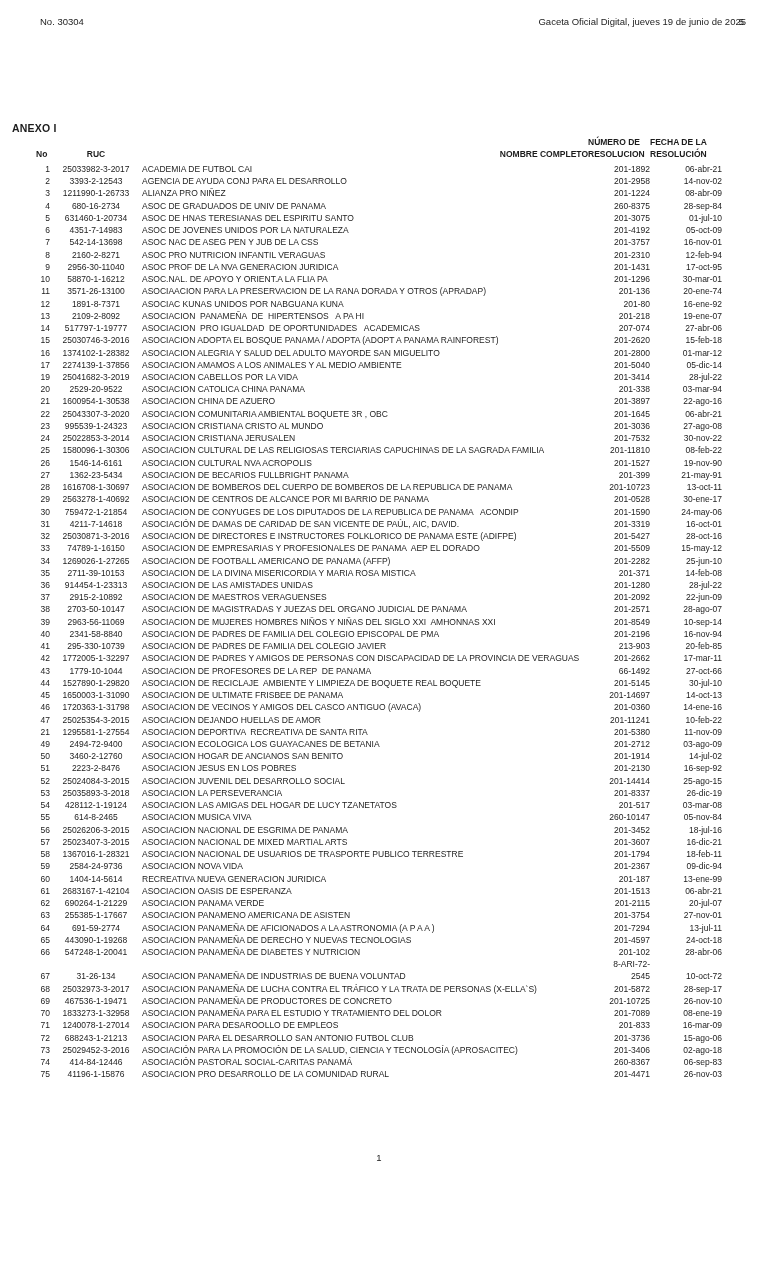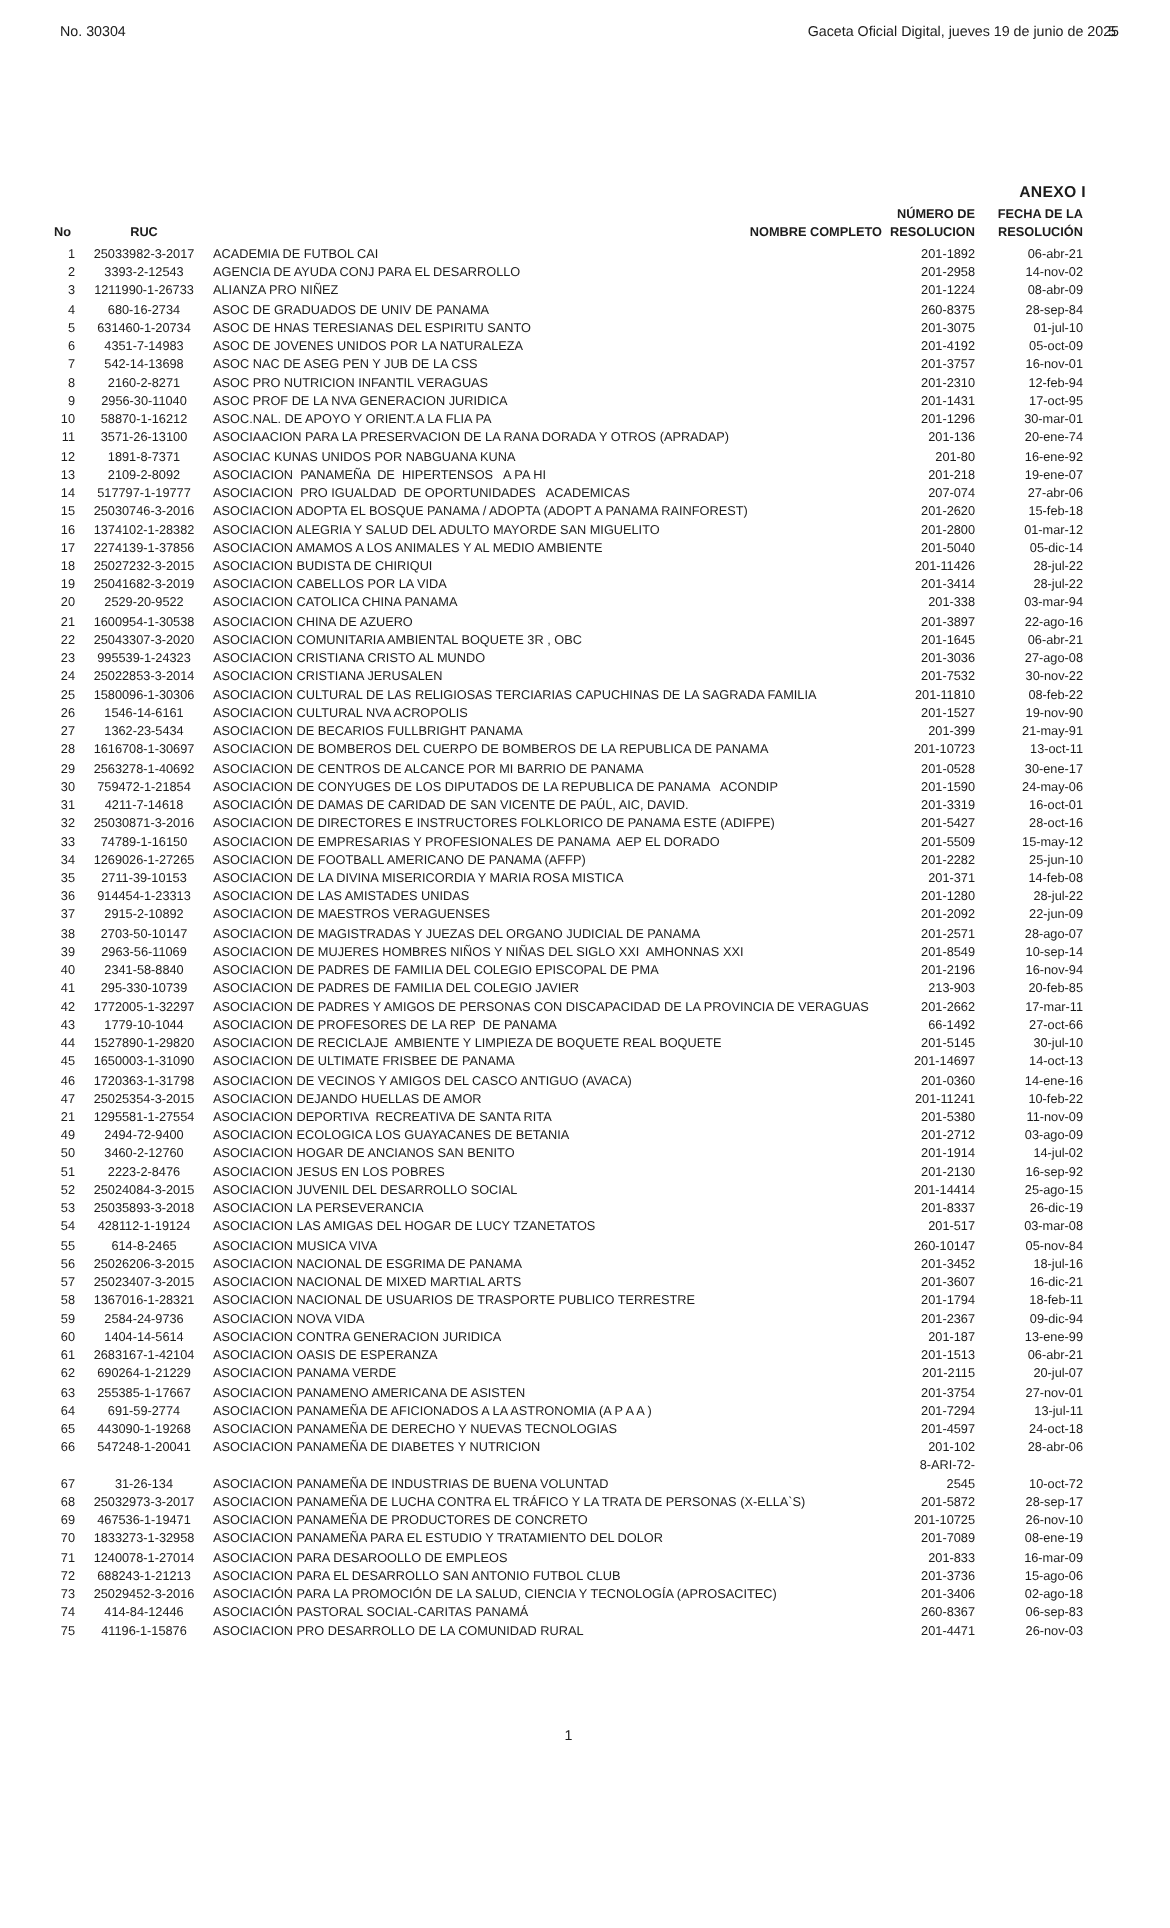--- a/index.html
+++ b/index.html
@@ -5,37 +5,37 @@
   html,body{margin:0;padding:0;}
   body{width:780px;height:1285px;background:#ffffff;position:relative;
        font-family:"Liberation Sans",sans-serif;color:#1c1c1c;}
   .page{position:absolute;inset:0;background:#fff;overflow:hidden;}
 
   .topbar{position:absolute;top:16px;left:40px;right:34px;height:14px;font-size:9.5px;}
   .topbar .doc-no{position:absolute;left:0;top:0;}
   .topbar .gazette-title{position:absolute;left:0;right:0;top:0;text-align:right;}
   .topbar .page-no{position:absolute;right:2px;top:0;}
 
-  .annex-title{position:absolute;top:122px;left:12px;right:56px;text-align:right;
+  .annex-title{position:absolute;top:122px;left:12px;right:56px;text-align:left;
                font-weight:bold;font-size:10.5px;letter-spacing:.2px;}
 
   table.listing{position:absolute;left:36px;top:137px;width:686px;
                 border-collapse:collapse;table-layout:fixed;font-size:8.5px;}
   table.listing col.c-no{width:14px;}
   table.listing col.c-ruc{width:92px;}
   table.listing col.c-nombre{width:446px;}
   table.listing col.c-res{width:62px;}
   table.listing col.c-fecha{width:72px;}
 
   table.listing th{font-weight:bold;font-size:8.5px;padding:0;vertical-align:bottom;
                    line-height:11.5px;padding-bottom:3px;}
   th.h-no{text-align:left;}
   th.h-ruc{text-align:center;}
   th.h-nombre{text-align:right;}
-  th.h-res,th.h-fecha{text-align:right;white-space:pre-line;}
+  th.h-res,th.h-fecha{text-align:left;white-space:pre-line;}
 
   table.listing td{padding:0;vertical-align:top;line-height:12.24px;font-size:8.5px;}
   td.no{text-align:right;padding-right:3px;}
   td.ruc{text-align:center;}
   td.nombre{text-align:left;white-space:pre;overflow:visible;}
   td.res{text-align:right;white-space:pre-line;}
   td.fecha{text-align:right;}
 
   .footer{position:absolute;top:1152px;left:36px;width:686px;text-align:center;font-size:9.5px;}
 </style>
@@ -185,27 +185,20 @@
           <td class="fecha">01-mar-12</td>
         </tr>
         <tr>
           <td class="no">17</td>
           <td class="ruc">2274139-1-37856</td>
           <td class="nombre">ASOCIACION AMAMOS A LOS ANIMALES Y AL MEDIO AMBIENTE</td>
           <td class="res">201-5040</td>
           <td class="fecha">05-dic-14</td>
         </tr>
         <tr>
-          <td class="no">18</td>
-          <td class="ruc">25027232-3-2015</td>
-          <td class="nombre">ASOCIACION BUDISTA DE CHIRIQUI</td>
-          <td class="res">201-11426</td>
-          <td class="fecha">28-jul-22</td>
-        </tr>
-        <tr>
           <td class="no">19</td>
           <td class="ruc">25041682-3-2019</td>
           <td class="nombre">ASOCIACION CABELLOS POR LA VIDA</td>
           <td class="res">201-3414</td>
           <td class="fecha">28-jul-22</td>
         </tr>
         <tr>
           <td class="no">20</td>
           <td class="ruc">2529-20-9522</td>
           <td class="nombre">ASOCIACION CATOLICA CHINA PANAMA</td>
@@ -481,21 +474,21 @@
         <tr>
           <td class="no">59</td>
           <td class="ruc">2584-24-9736</td>
           <td class="nombre">ASOCIACION NOVA VIDA</td>
           <td class="res">201-2367</td>
           <td class="fecha">09-dic-94</td>
         </tr>
         <tr>
           <td class="no">60</td>
           <td class="ruc">1404-14-5614</td>
-          <td class="nombre">ASOCIACION CONTRA GENERACION JURIDICA</td>
+          <td class="nombre">RECREATIVA NUEVA GENERACION JURIDICA</td>
           <td class="res">201-187</td>
           <td class="fecha">13-ene-99</td>
         </tr>
         <tr>
           <td class="no">61</td>
           <td class="ruc">2683167-1-42104</td>
           <td class="nombre">ASOCIACION OASIS DE ESPERANZA</td>
           <td class="res">201-1513</td>
           <td class="fecha">06-abr-21</td>
         </tr>

